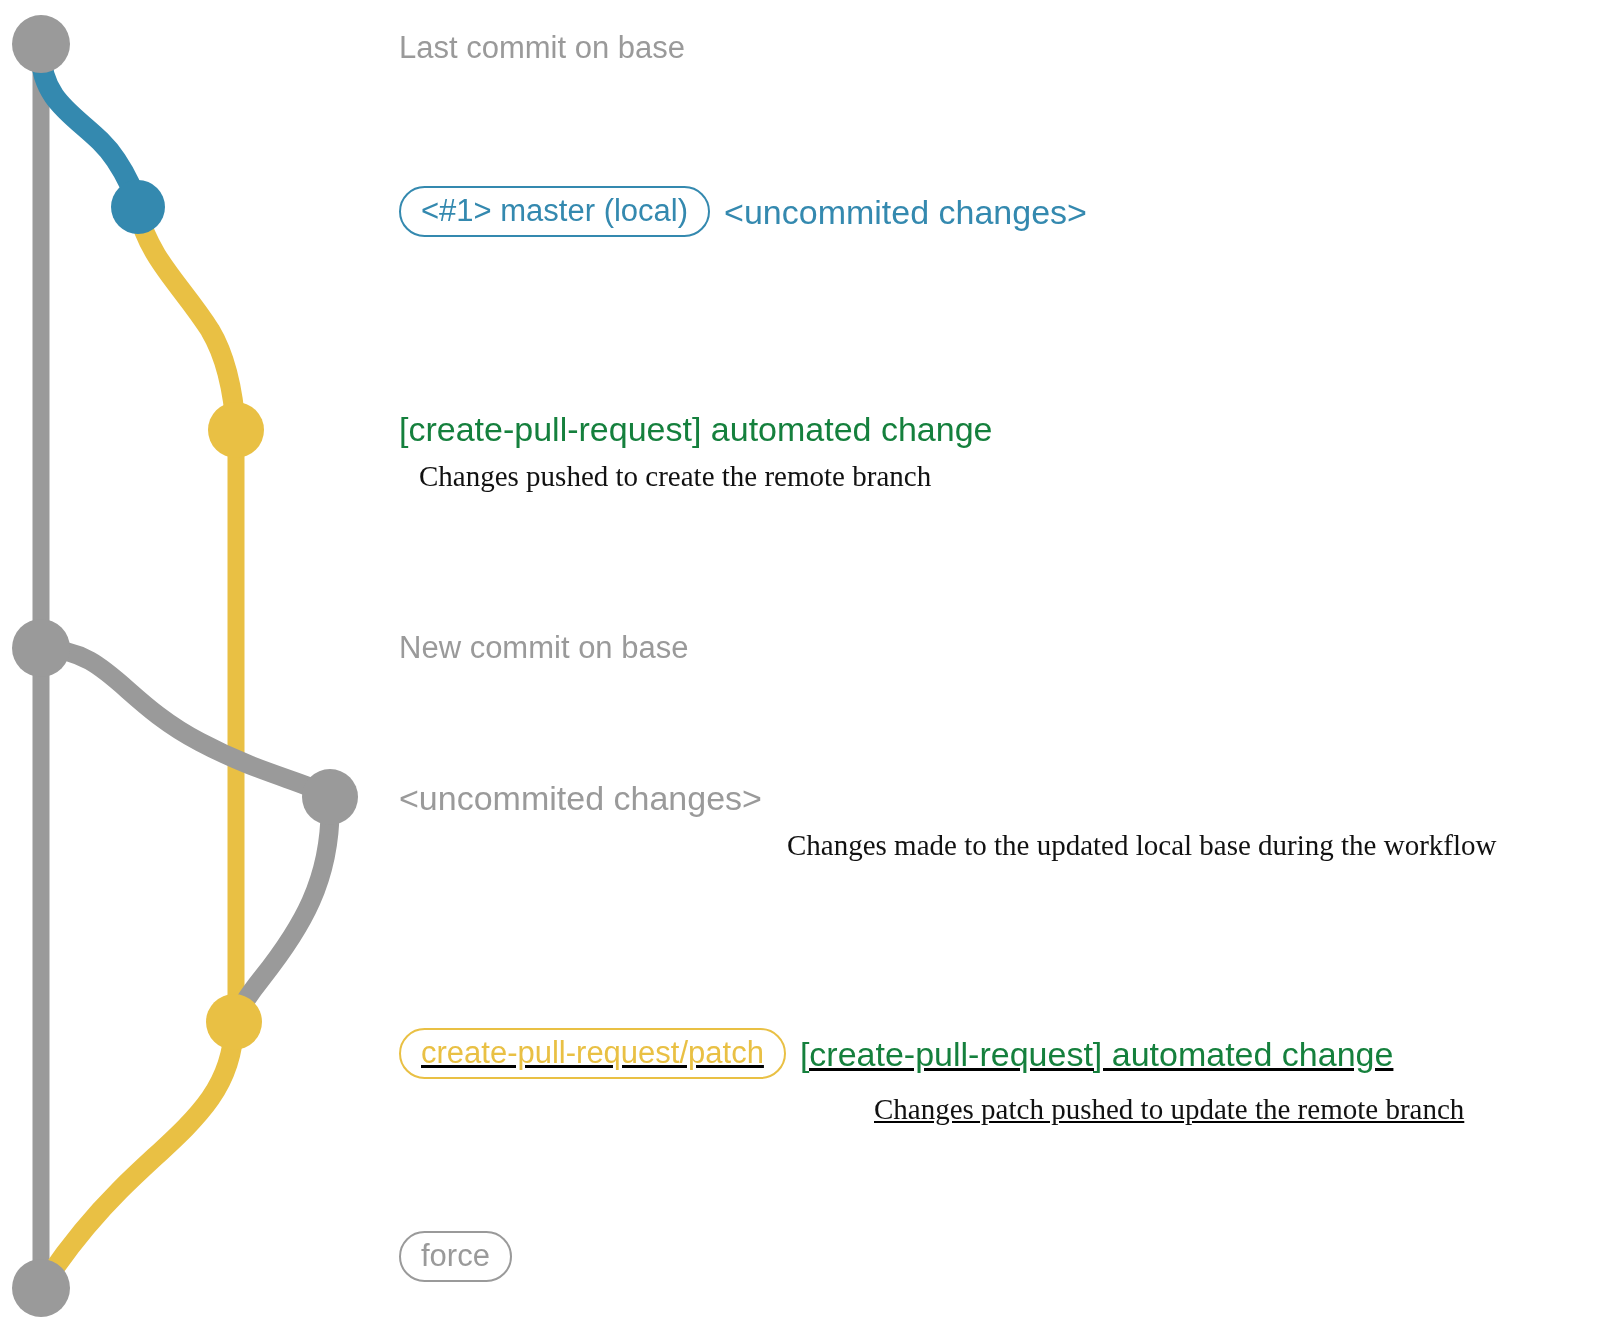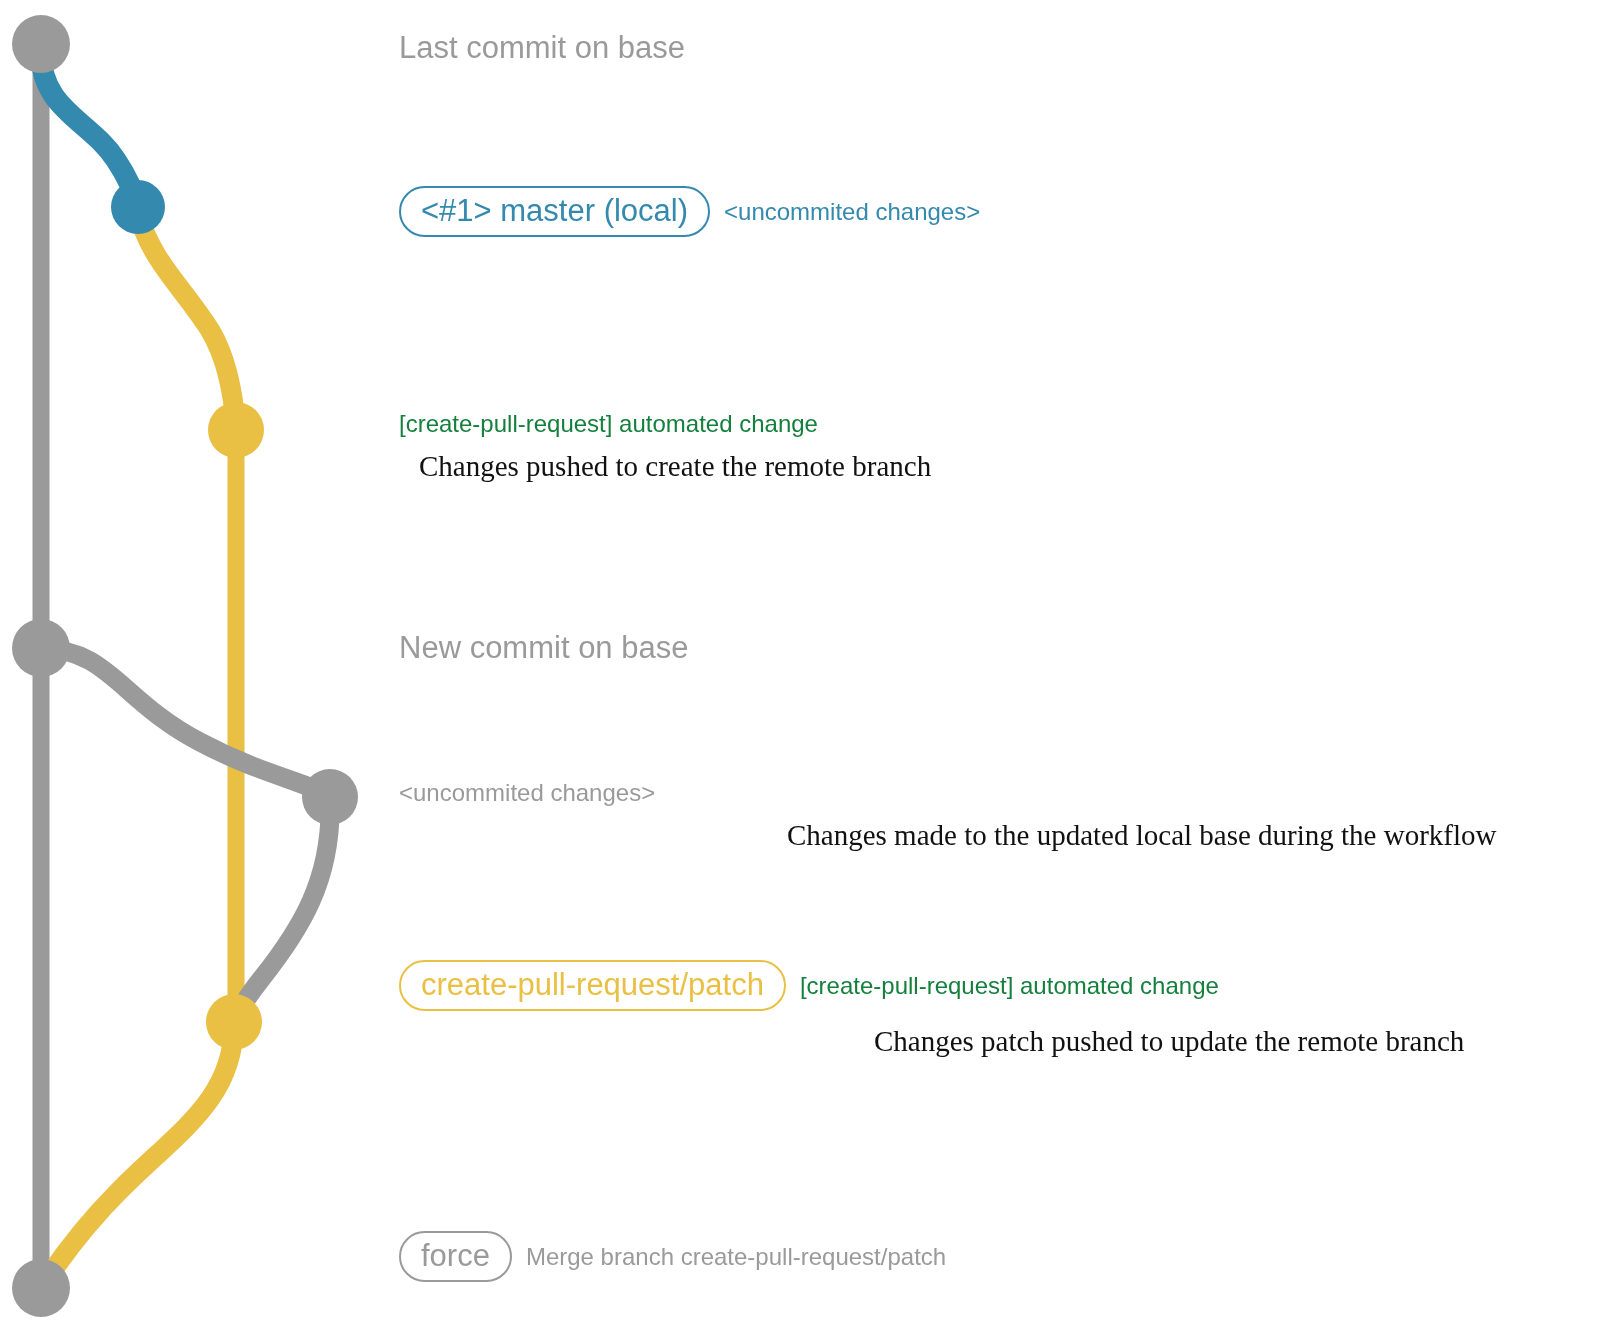--- a/index.html
+++ b/index.html
@@ -61,21 +61,21 @@
   .badge.yellow {
     border-color: #e9c044;
     color: #e9c044;
   }
   .badge.gray {
     border-color: #9a9a9a;
     color: #9a9a9a;
   }
 
   .commit-msg {
-    font-size: 24px;
+    font-size: 34px;
     line-height: 1;
     color: #9a9a9a;
     white-space: nowrap;
   }
   .commit-msg.blue { color: #3489af; }
   .commit-msg.yellow { color: #15803d; }
   .commit-msg.gray { color: #9a9a9a; }
 
   .note {
     font-family: "Liberation Serif", serif;
@@ -149,28 +149,27 @@
     </div>
   </div>
 
   <div class="row" style="left:399px; top:781px;">
     <div class="row-main">
       <span class="commit-msg gray">&lt;uncommited changes&gt;</span>
     </div>
     <div class="note" style="margin-left:388px;">Changes made to the updated local base during the workflow</div>
   </div>
 
-  <div class="row" style="left:399px; top:960px;">
+  <div class="row" style="left:399px; top:1028px;text-decoration:underline;">
     <div class="row-main">
       <span class="badge yellow">create-pull-request/patch</span>
       <span class="commit-msg yellow">[create-pull-request] automated change</span>
     </div>
     <div class="note" style="margin-left:475px;">Changes patch pushed to update the remote branch</div>
   </div>
 
   <div class="row" style="left:399px; top:1231px;">
     <div class="row-main">
       <span class="badge gray">force</span>
-      <span class="commit-msg gray">Merge branch create-pull-request/patch</span>
     </div>
   </div>
 
 </div>
 
 </body></html>

